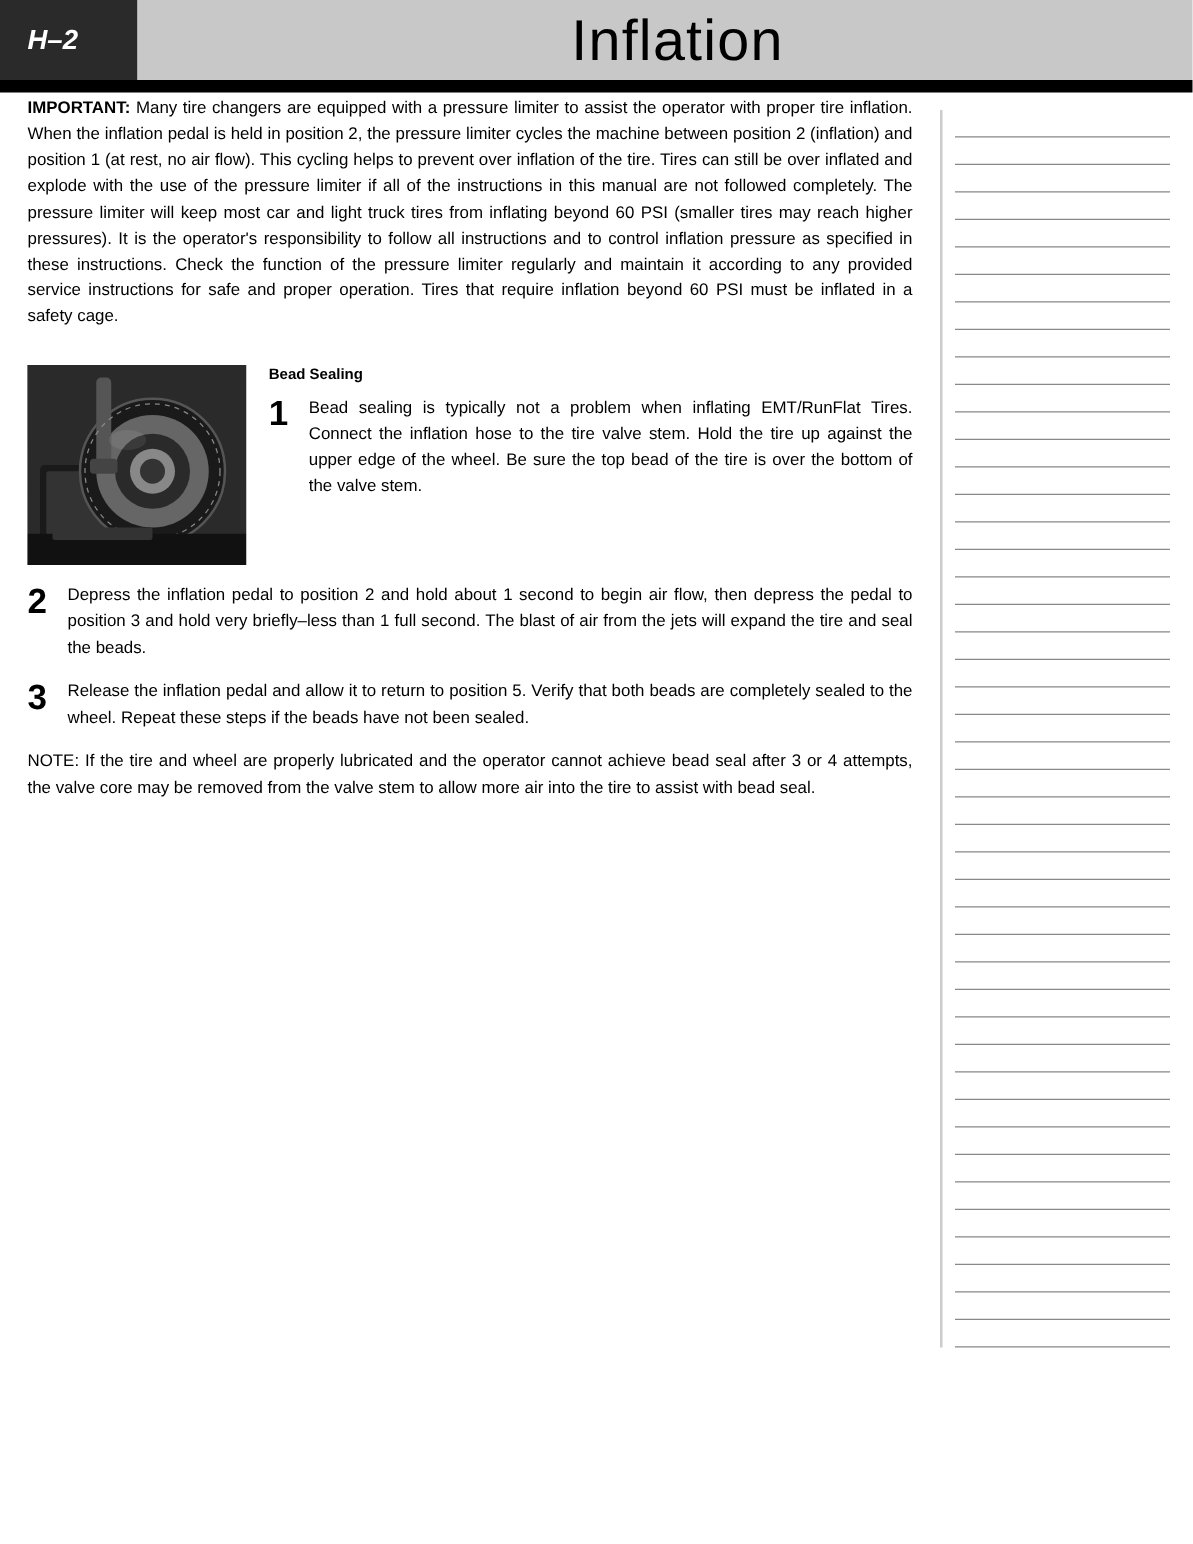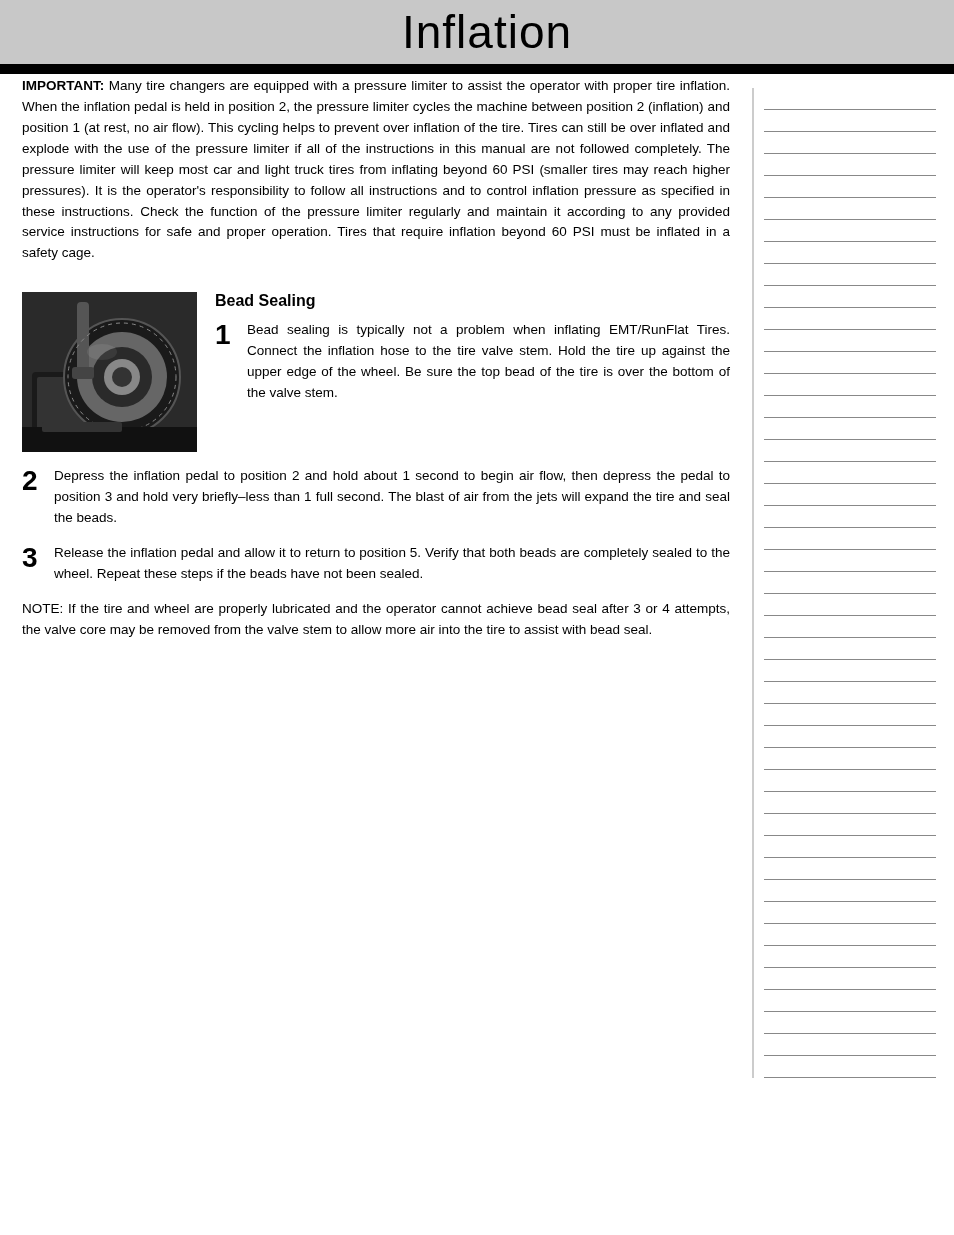--- a/index.html
+++ b/index.html
@@ -139,21 +139,21 @@
       align-items: center;
       justify-content: center;
       position: relative;
     }
 
     .bead-right-col {
       flex: 1;
     }
 
     .bead-heading {
-      font-size: 16px;
+      font-size: 12px;
       font-weight: bold;
       color: #000;
       margin-bottom: 10px;
     }
 
     
     .step {
       display: flex;
       flex-direction: row;
       align-items: flex-start;
@@ -201,20 +201,21 @@
       margin: 14px 0;
     }
 
   </style>
 </head>
 <body>
 
 <div class="page">
 
   <div class="header">
+    <div class="header-label">H–2</div>
     <div class="header-title-box">
       <span class="header-title">Inflation</span>
     </div>
   </div>
 
   <div class="thick-rule"></div>
 
   <div class="content-area">
 
     <div class="main-col">

